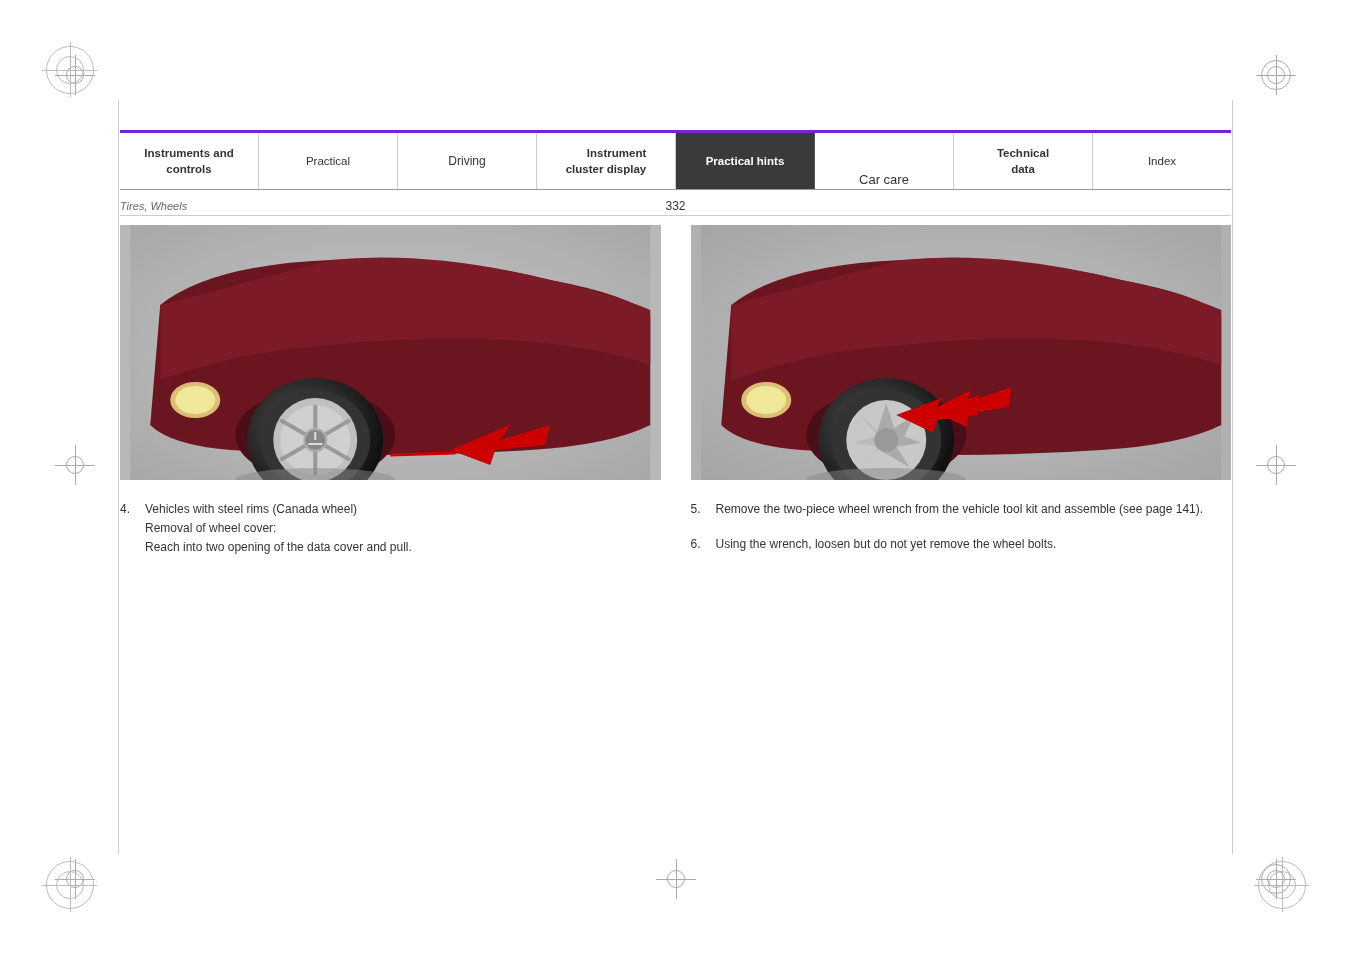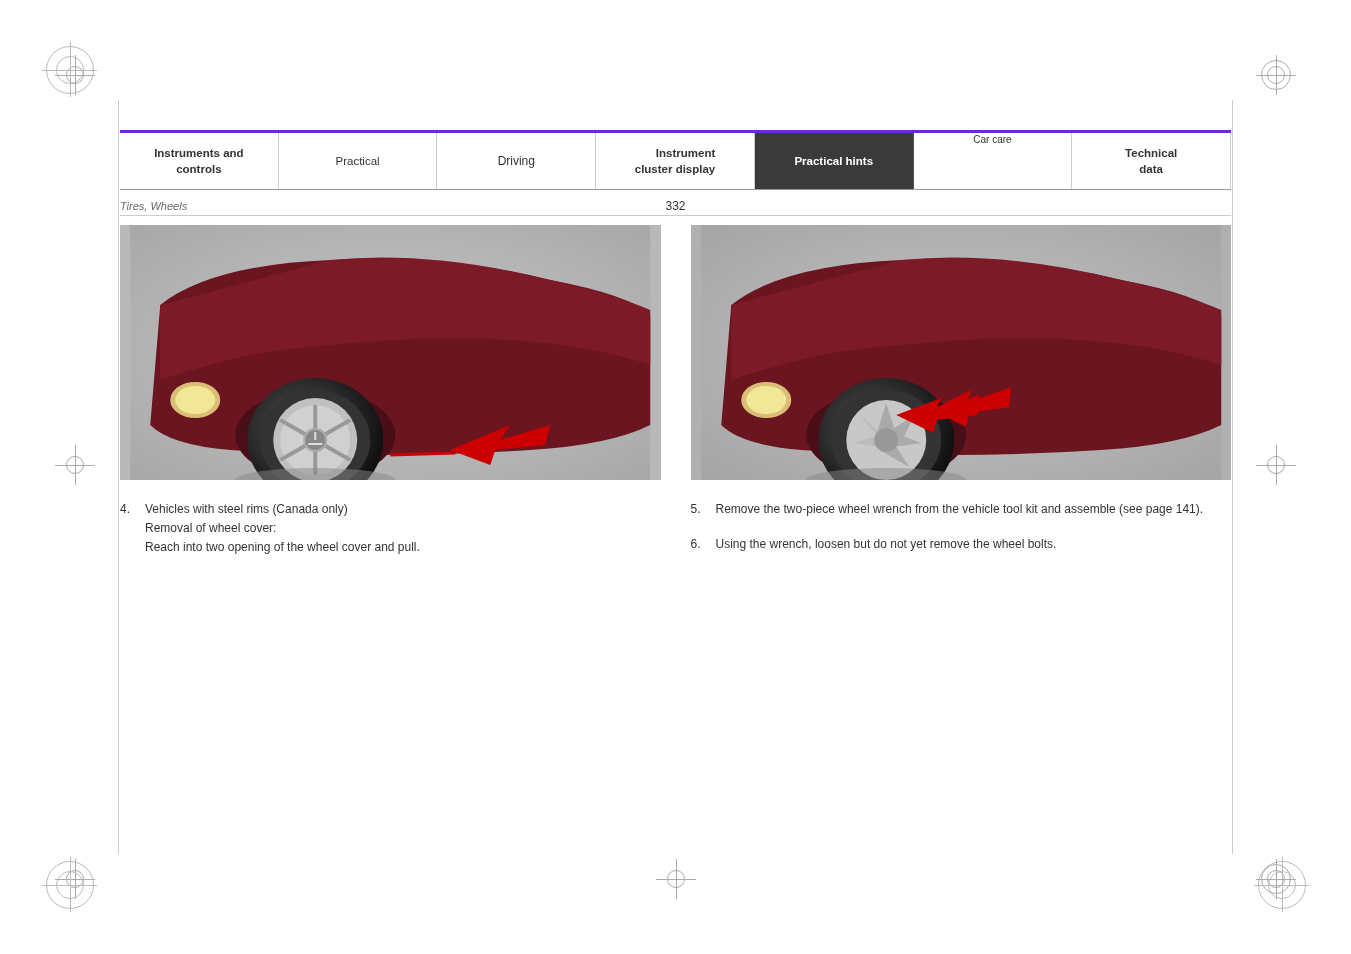--- a/index.html
+++ b/index.html
@@ -120,28 +120,31 @@
   </div>
 
   <div style="flex:1; display:flex; align-items:center; justify-content:center; text-align:right; padding:0 10px; font-size:11.5px; font-weight:bold; color:#333; border-right:1px solid #ccc; line-height:1.4;">
     <span>Instrument<br>cluster display</span>
   </div>
 
   <div style="flex:1; display:flex; align-items:center; justify-content:center; text-align:center; padding:0 10px; font-size:11.5px; font-weight:bold; color:#ffffff; background:#3a3a3a; border-right:1px solid #555; line-height:1.4;">
     <span>Practical hints</span>
   </div>
 
-  <div style="flex:1; display:flex; align-items:flex-start; justify-content:center; text-align:center; padding:0 10px; font-size:10px; color:#333; border-right:1px solid #ccc; line-height:1.4;">
+  <div style="flex:1; display:flex; align-items:flex-end; justify-content:center; text-align:center; padding:0 10px; font-size:13px; color:#333; border-right:1px solid #ccc; line-height:1.4;">
     <span>Car care</span>
   </div>
 
   <div style="flex:1; display:flex; align-items:center; justify-content:center; text-align:center; padding:0 10px; font-size:11.5px; font-weight:bold; color:#333; border-right:1px solid #ccc; line-height:1.4;">
     <span>Technical<br>data</span>
   </div>
 
+  <div style="flex:1; display:flex; align-items:center; justify-content:center; text-align:center; padding:0 10px; font-size:11.5px; color:#333; line-height:1.4;">
+    <span>Index</span>
+  </div>
 
 </nav>
 
 <div style="position:absolute; top:200px; left:120px; right:120px; display:flex; align-items:center; justify-content:flex-start;">
   <span style="font-size:11px; color:#666; font-style:italic;">Tires, Wheels</span>
   <span style="font-size:12px; color:#333; position:absolute; left:50%; transform:translateX(-50%);">332</span>
 </div>
 
 <div style="position:absolute; top:215px; left:120px; right:120px; height:1px; background:#ccc;"></div>
 
@@ -193,23 +196,23 @@
 
         <polygon points="320,225 380,200 370,215 420,200 415,220 365,225 360,240" fill="#cc0000"></polygon>
         <line x1="260" y1="230" x2="325" y2="228" stroke="#cc0000" stroke-width="3"></line>
       </svg>
     </div>
 
     <div style="font-size:12px; color:#333; line-height:1.6; padding-left:25px; position:relative;">
       <span style="position:absolute; left:0;">
         <span>4.</span>
       </span>
-      <span>Vehicles with steel rims (Canada only)</span><br>
+      <span>Vehicles with steel rims (Canada wheel)</span><br>
       <span>Removal of wheel cover:</span><br>
-      <span>Reach into two opening of the wheel cover and pull.</span>
+      <span>Reach into two opening of the data cover and pull.</span>
     </div>
 
   </div>
 
   <div style="flex:1; padding-left:15px;">
 
     <div style="width:100%; height:255px; margin-bottom:20px; background:#b0b0b0; overflow:hidden; position:relative;">
       <svg width="100%" height="100%" viewBox="0 0 520 255" xmlns="http://www.w3.org/2000/svg">
         <defs>
           <radialGradient id="bgGrad2" cx="50%" cy="50%" r="70%">

